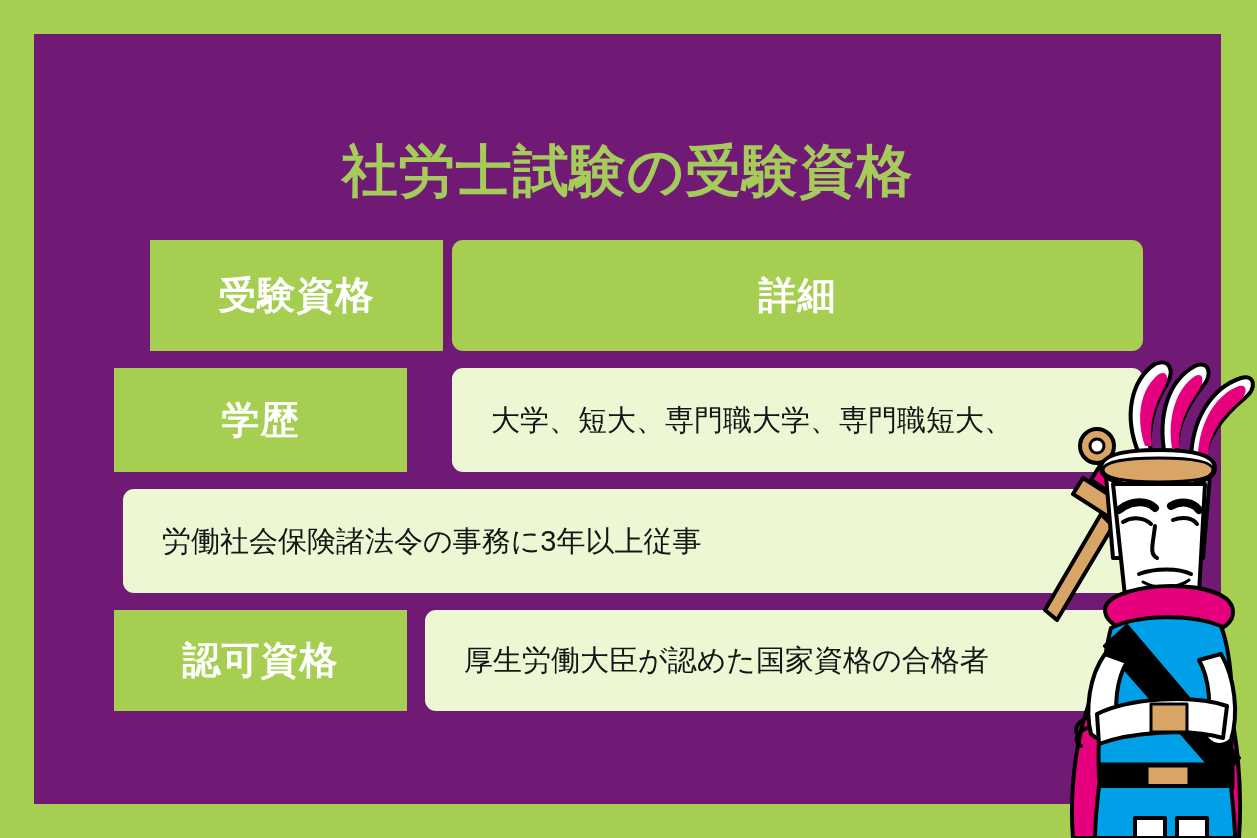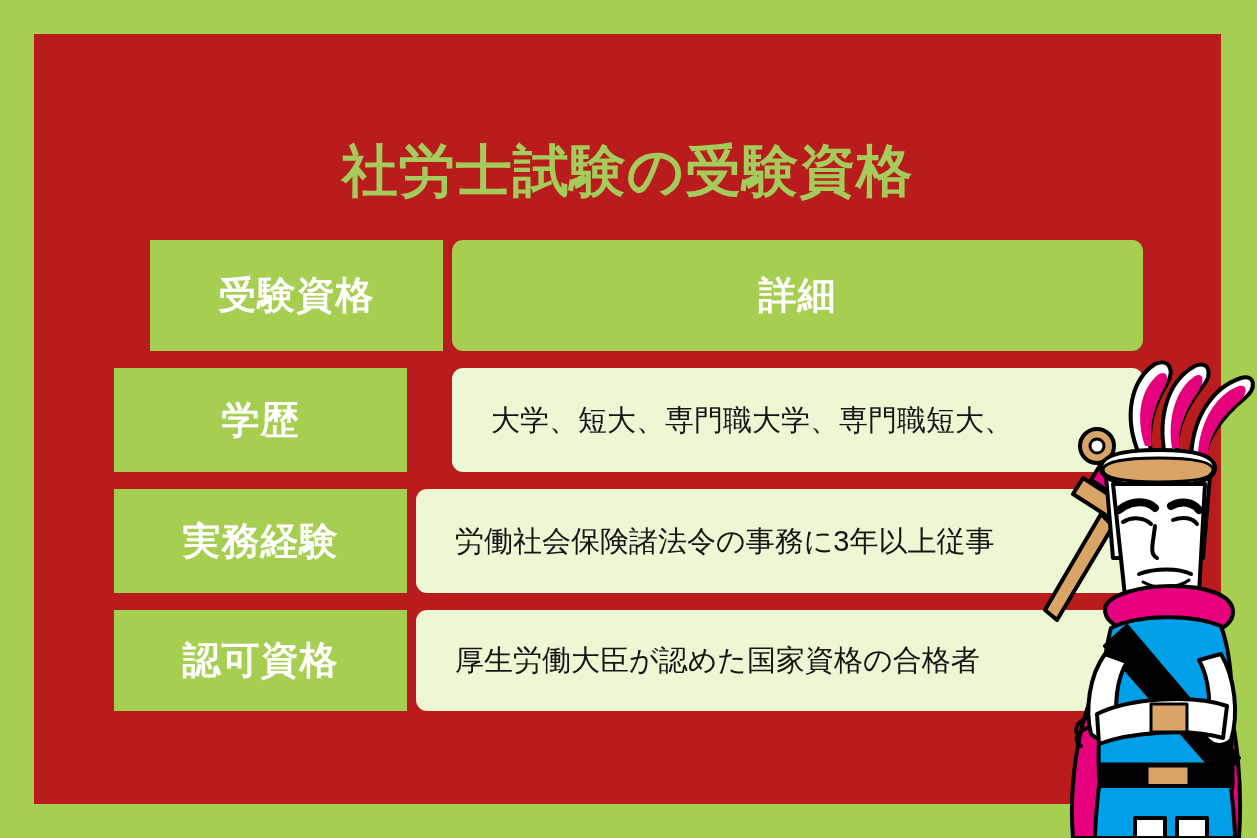--- a/index.html
+++ b/index.html
@@ -19,21 +19,21 @@
     height: 838px;
     background: #a6ce51;
     overflow: hidden;
   }
   #panel {
     position: absolute;
     left: 34px;
     top: 34px;
     width: 1187px;
     height: 770px;
-    background: #b91c1c;
+    background: #701a75;
   }
   #title {
     position: absolute;
     left: 0;
     top: 106px;
     width: 1187px;
     text-align: center;
     font-size: 56px;
     font-weight: bold;
     color: #a5cc5a;
@@ -47,21 +47,21 @@
     position: absolute;
     left: 80px;   
     top: 206px;   
     width: 1029px;
   }
   .row {
     display: flex;
     align-items: stretch;
     margin-bottom: 17px;
   }
-  .row:last-child { margin-bottom: 0; }
+  .row:last-child { margin-bottom: 0; gap: 9px; }
 
   .cell-label {
     width: 293px;   
     flex: 0 0 293px;
     background: #a6ce51;
     color: #ffffff;
     font-weight: bold;
     font-size: 38px;
     display: flex;
     align-items: center;
@@ -139,21 +139,20 @@
       <div class="row row-body" id="row-gakureki">
         <div class="cell-label">学歴</div>
         <div class="cell-detail">
           <span class="detail-text">
             <span class="detail-line">大学、短大、専門職大学、専門職短大、</span>
           </span>
         </div>
       </div>
 
       <div class="row row-body" id="row-jitsumu">
-        <div class="cell-label">実務経験</div>
         <div class="cell-detail">
           <span class="detail-text">
             <span class="detail-line">労働社会保険諸法令の事務に3年以上従事</span>
           </span>
         </div>
       </div>
 
       <div class="row row-body" id="row-ninka">
         <div class="cell-label">認可資格</div>
         <div class="cell-detail">

